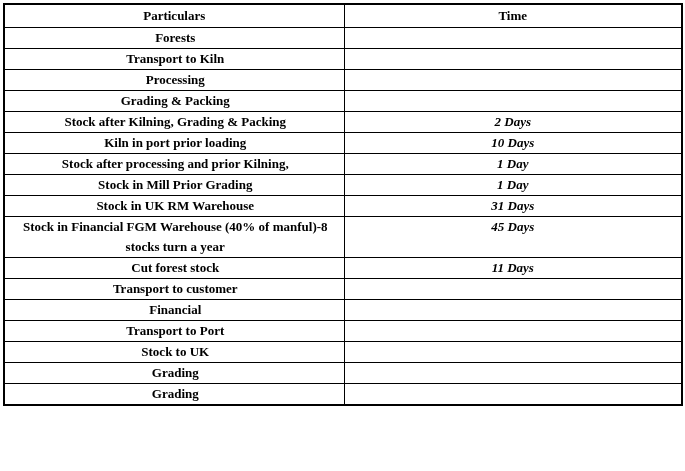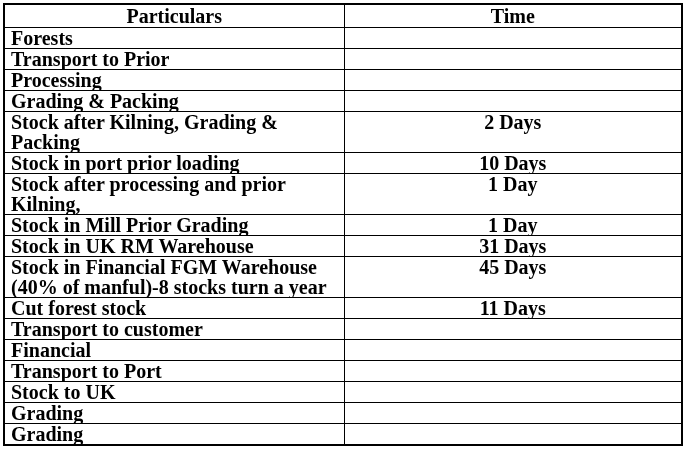--- a/index.html
+++ b/index.html
@@ -23,44 +23,45 @@
     width: 678px;
     border: 2px solid #000000;
     background: #ffffff;
   }
   col.col-particulars { width: 340px; }
   col.col-time { width: 338px; }
   th, td {
     border: 1px solid #000000;
     color: #000000;
     font-weight: bold;
-    font-size: 20px;
+    font-size: 13px;
     line-height: 20px;
     overflow: hidden;
   }
   th {
     height: 20px;
     text-align: center;
     padding: 1px 2px;
     vertical-align: middle;
   }
   td {
     height: 20px;
     vertical-align: top;
     padding: 0;
   }
   td.particulars {
-    text-align: left;
+    text-align: center;
     padding-left: 6px;
     padding-right: 4px;
   }
   td.time {
     text-align: center;
     padding-left: 2px;
     padding-right: 2px;
+    font-style: italic;
   }
 </style>
 </head>
 <body>
 
 <div class="page">
   <table class="data-table">
     <colgroup>
       <col class="col-particulars">
       <col class="col-time">
@@ -70,37 +71,37 @@
         <th>Particulars</th>
         <th>Time</th>
       </tr>
     </thead>
     <tbody>
         <tr>
           <td class="particulars">Forests</td>
           <td class="time"></td>
         </tr>
         <tr>
-          <td class="particulars">Transport to Prior</td>
+          <td class="particulars">Transport to Kiln</td>
           <td class="time"></td>
         </tr>
         <tr>
           <td class="particulars">Processing</td>
           <td class="time"></td>
         </tr>
         <tr>
           <td class="particulars">Grading &amp; Packing</td>
           <td class="time"></td>
         </tr>
         <tr>
           <td class="particulars">Stock after Kilning, Grading &amp; Packing</td>
           <td class="time">2 Days</td>
         </tr>
         <tr>
-          <td class="particulars">Stock in port prior loading</td>
+          <td class="particulars">Kiln in port prior loading</td>
           <td class="time">10 Days</td>
         </tr>
         <tr>
           <td class="particulars">Stock after processing and prior Kilning,</td>
           <td class="time">1 Day</td>
         </tr>
         <tr>
           <td class="particulars">Stock in Mill Prior Grading</td>
           <td class="time">1 Day</td>
         </tr>

